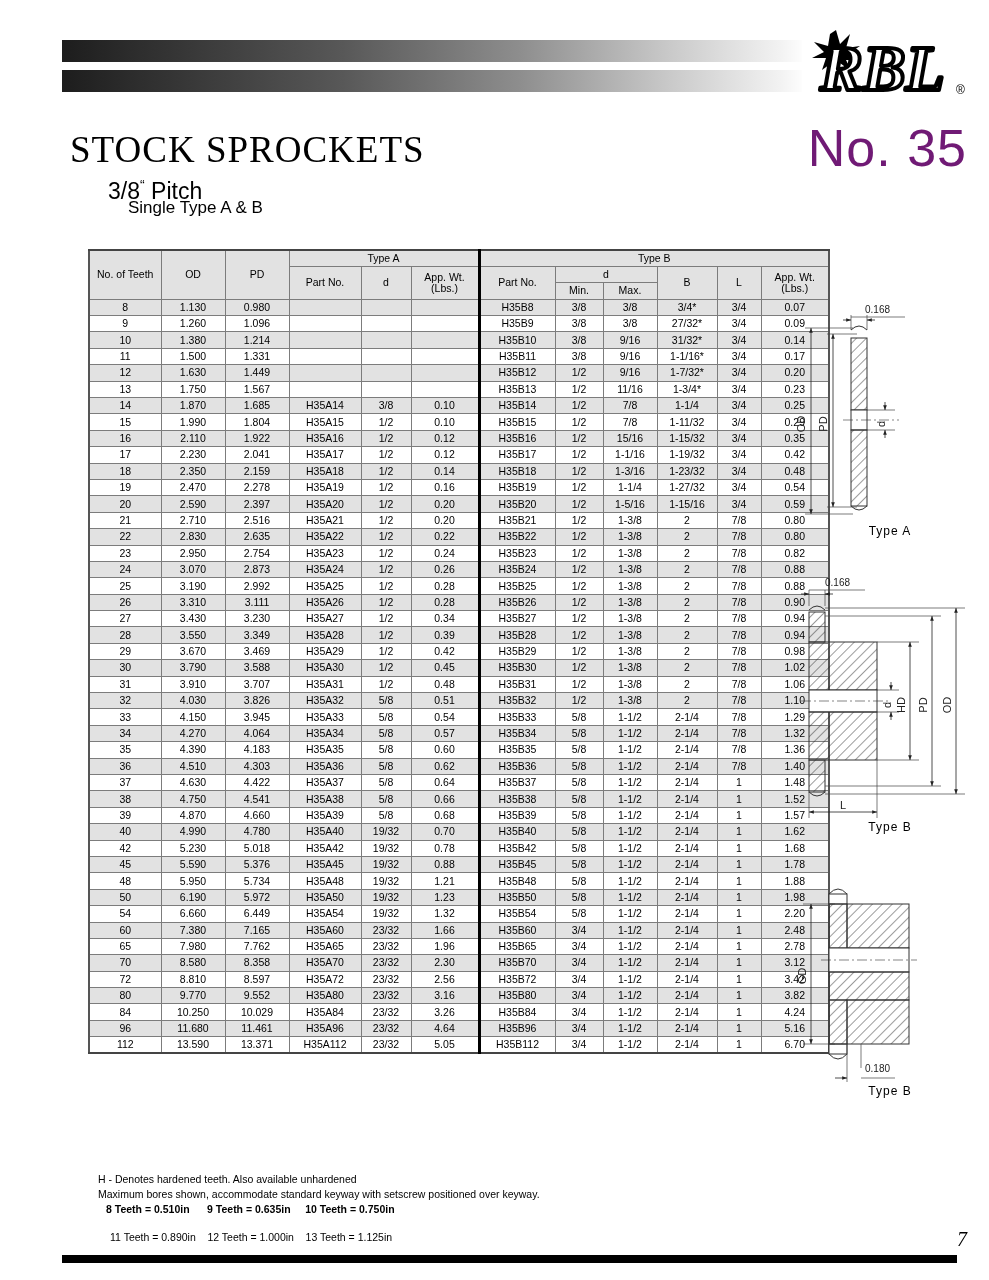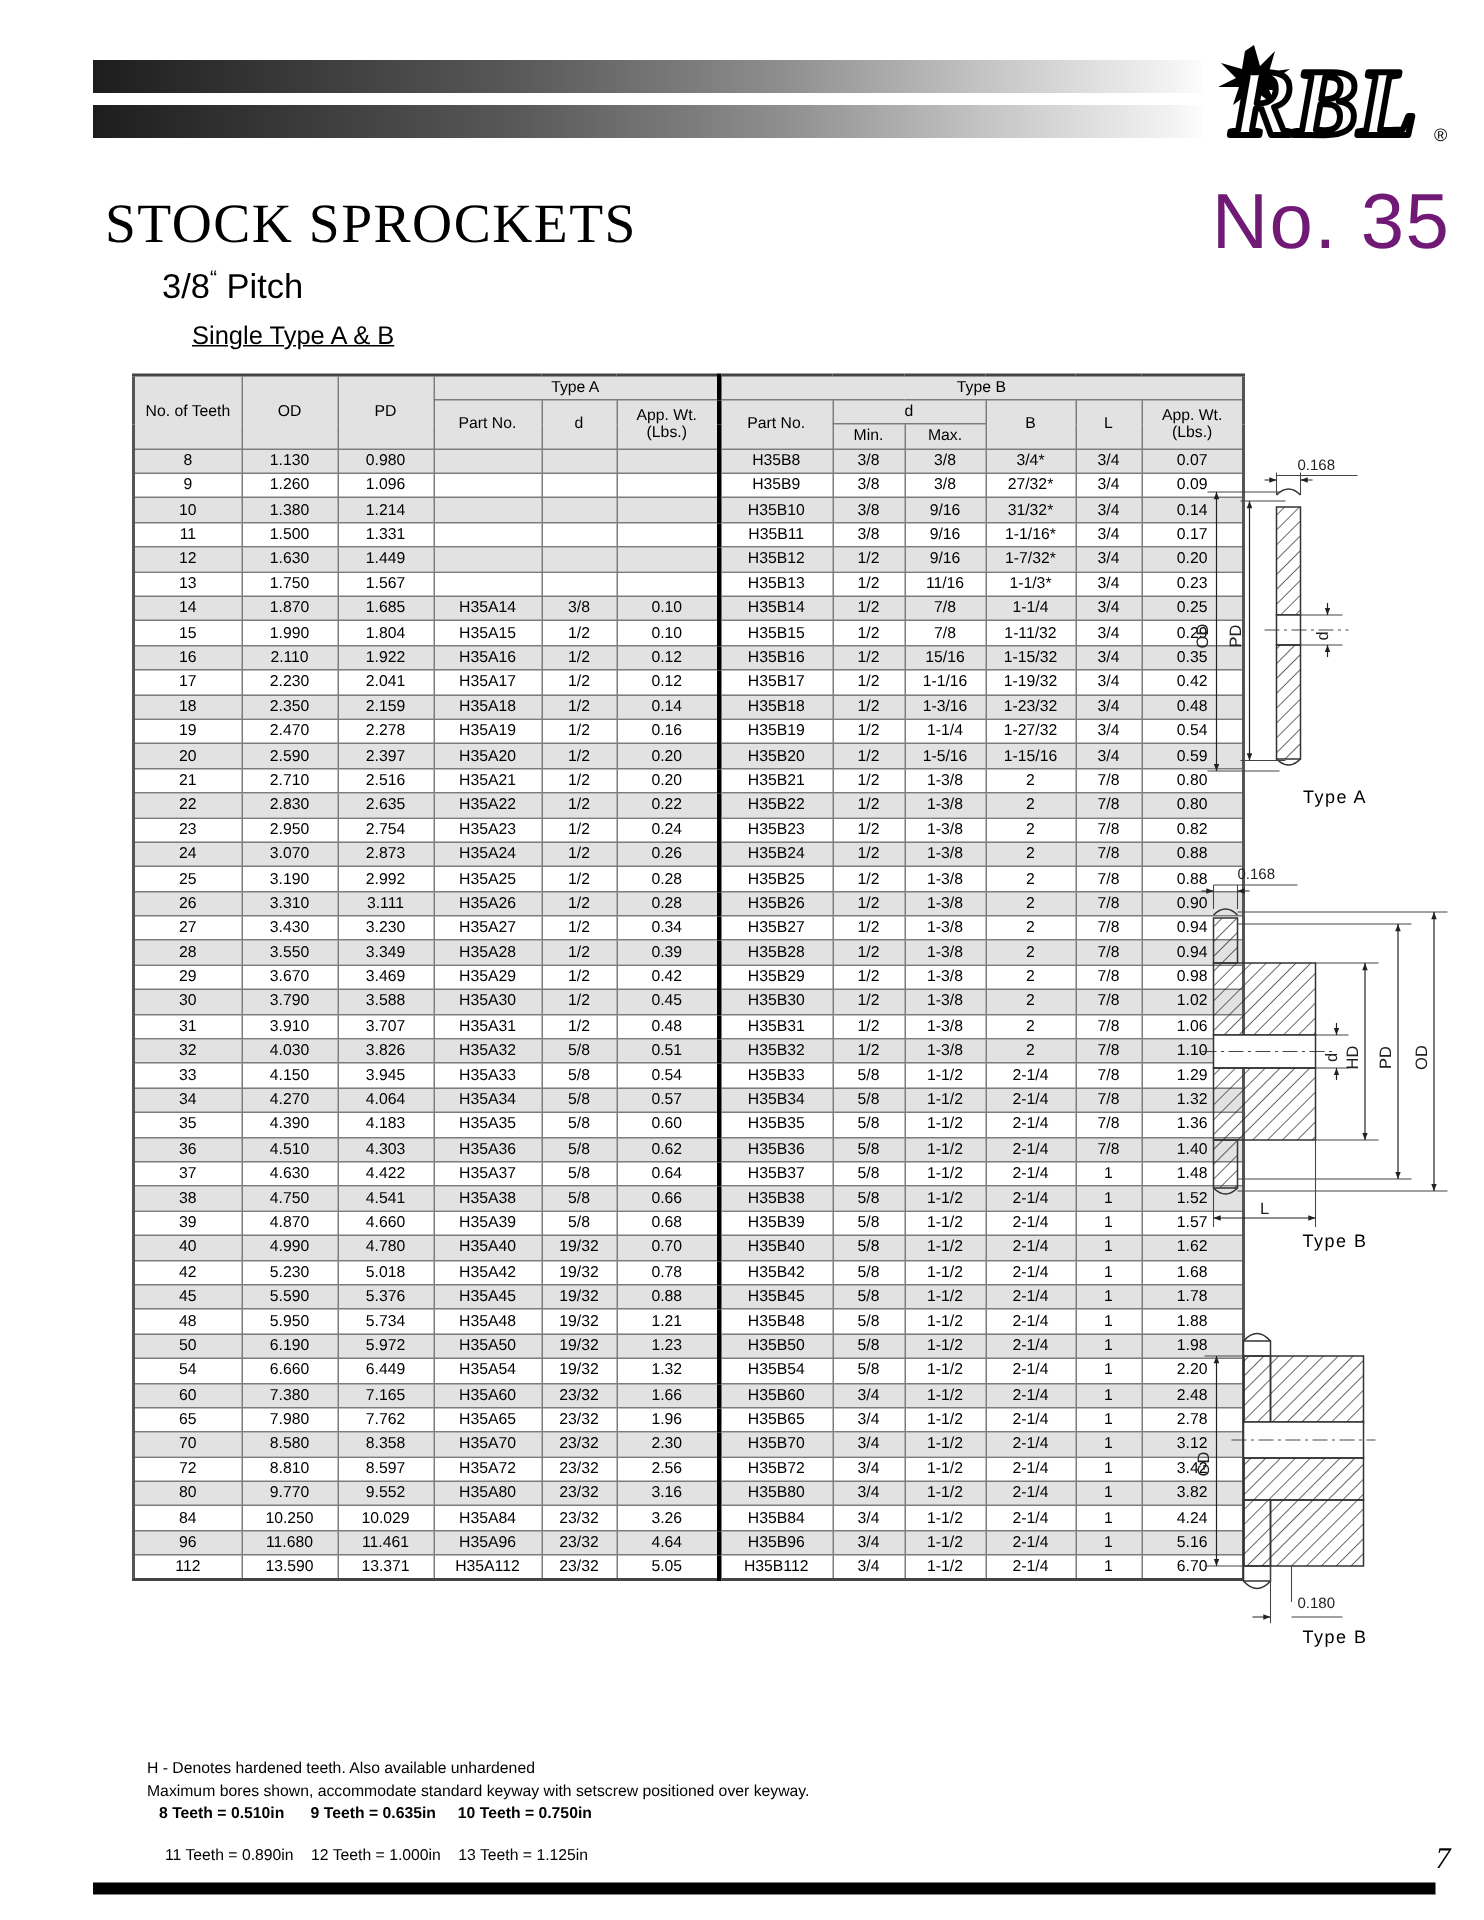--- a/index.html
+++ b/index.html
@@ -36,22 +36,22 @@
     font-size:52px; color:#701a75; font-weight:400;
     font-family:"Liberation Sans", sans-serif;
     letter-spacing:1px;
   }
   #title-pitch {
     position:absolute; left:108px; top:177px;
     font-size:23px; font-weight:400;text-align:right;
   }
   #title-pitch .qt { font-size:14px; vertical-align:super; }
   #title-subtype {
-    position:absolute; left:128px; top:214px;
-    font-size:17px; font-weight:400;text-decoration:underline;
+    position:absolute; left:128px; top:198px;
+    font-size:17px; font-weight:400;
   }
 
   
   #sprocket-table {
     position:absolute; left:88px; top:249px;
     border-collapse:collapse;
     font-size:10.5px;
     table-layout:fixed;
   }
   #sprocket-table th, #sprocket-table td {
@@ -267,21 +267,21 @@
       <tr class="even">
         <td>13</td>
         <td>1.750</td>
         <td>1.567</td>
         <td></td>
         <td></td>
         <td></td>
         <td class="sep-left">H35B13</td>
         <td>1/2</td>
         <td>11/16</td>
-        <td>1-1/3*</td>
+        <td>1-3/4*</td>
         <td>3/4</td>
         <td>0.23</td>
       </tr>
       <tr class="odd">
         <td>14</td>
         <td>1.870</td>
         <td>1.685</td>
         <td>H35A14</td>
         <td>3/8</td>
         <td>0.10</td>

